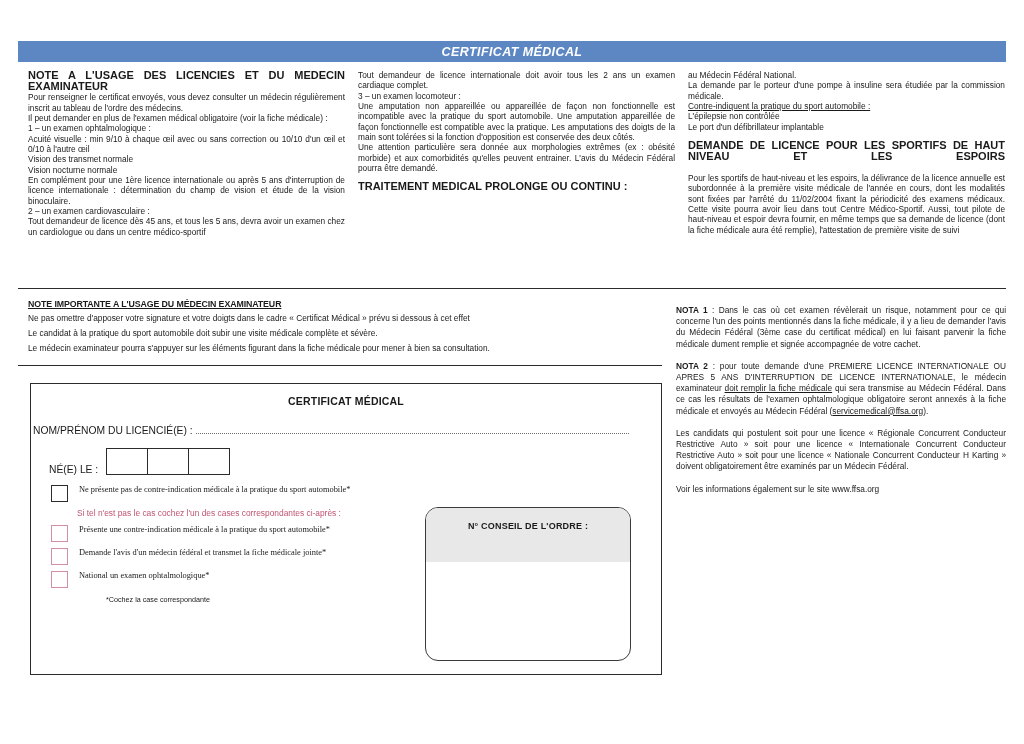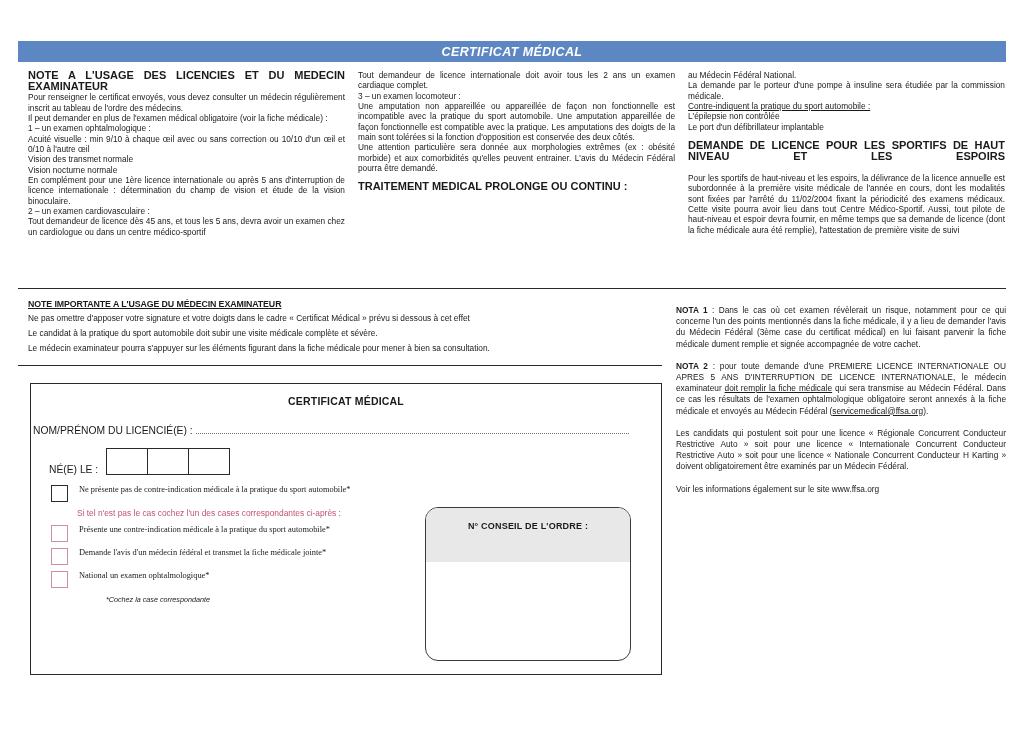--- a/index.html
+++ b/index.html
@@ -103,21 +103,21 @@
   .chk-row{display:flex;align-items:flex-start;margin-bottom:6px;font-family:Liberation Serif, serif;}
   .chk{
     width:15px;height:15px;border:1.3px solid #2b2b2b;background:#fff;
     flex:0 0 auto;
   }
   .chk.pink{border-color:#d38ea1;}
   .chk-label{margin-left:11px;font-size:8.4px;line-height:10px;}
   .redline{
     margin:2px 0 7px 26px;font-size:8.4px;color:#c05570;
   }
-  .foot-note{margin:7px 0 0 55px;font-size:7.2px;font-style:italic;}
+  .foot-note{margin:7px 0 0 55px;font-size:7.2px;}
 
   .ordre{
     position:absolute;left:425px;top:500px;width:204px;height:152px;
     border:1.3px solid #3a3a3a;border-radius:13px;
     background:#fff;overflow:hidden;margin-top:7px;
   }
   .ordre-shade{
     position:absolute;left:0;top:0;width:100%;height:54px;background:#e8e8e8;
   }
   .ordre-label{

